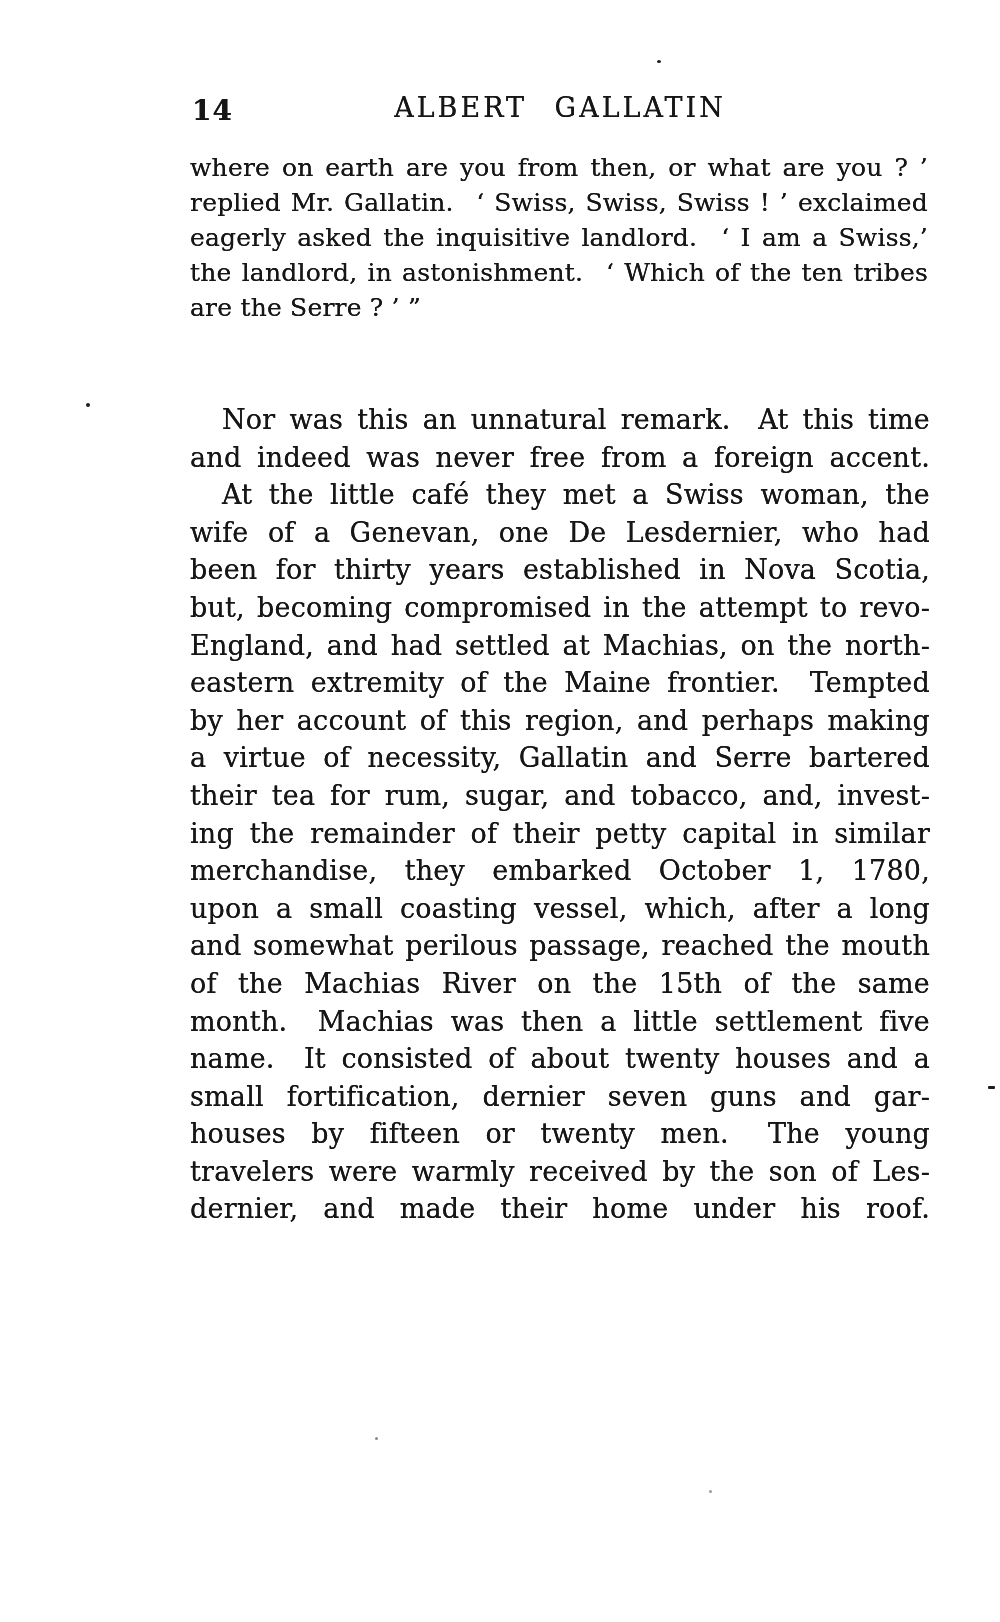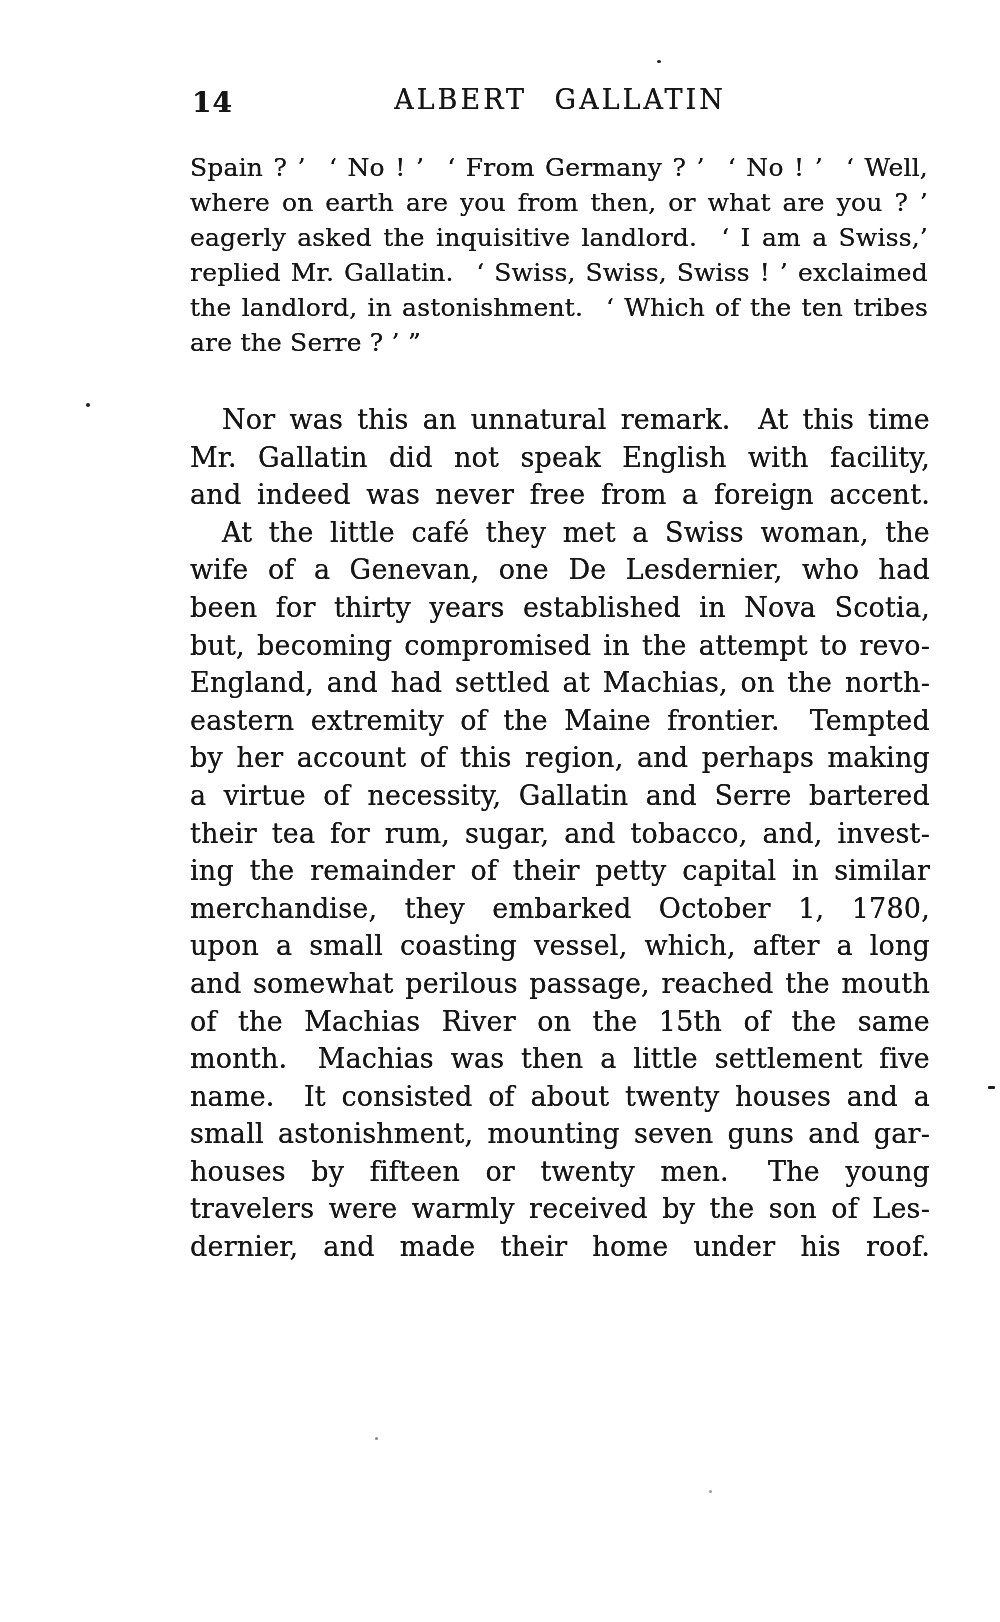--- a/index.html
+++ b/index.html
@@ -6,21 +6,21 @@
   body {
     width: 1000px; height: 1622px;
     background: #ffffff;
     position: relative;
     font-family: "DejaVu Serif", "Liberation Serif", serif;
     color: #161616;
     overflow: hidden;
   }
   .ink { text-shadow: 0 0 0.6px #222; }
 
-  .page-header { position: absolute; top: 84px; left: 190px; width: 740px; height: 30px; }
+  .page-header { position: absolute; top: 92px; left: 190px; width: 740px; height: 30px; }
   .page-number {
     position: absolute; left: 2px; top: 2px;
     font-size: 28px; font-weight: bold; letter-spacing: 1px;
   }
   .header-title {
     position: absolute; left: 0; top: 0; width: 100%;
     text-align: center;
     font-size: 27px; letter-spacing: 3px; word-spacing: 16px;
   }
 
@@ -45,52 +45,50 @@
 </style>
 </head>
 <body>
 
 <div class="page-header ink">
   <div class="page-number">14</div>
   <div class="header-title">ALBERT GALLATIN</div>
 </div>
 
 <div class="quote-block ink">
-    <div class="jline">Spain ? ’  ‘ No ! ’  ‘ From Germany ? ’  ‘ No ! ’  ‘ Well,</div>
     <div class="jline">where on earth are you from then, or what are you ? ’</div>
+    <div class="jline">replied Mr. Gallatin.  ‘ Swiss, Swiss, Swiss ! ’ exclaimed</div>
     <div class="jline">eagerly asked the inquisitive landlord.  ‘ I am a Swiss,’</div>
-    <div class="jline">replied Mr. Gallatin.  ‘ Swiss, Swiss, Swiss ! ’ exclaimed</div>
     <div class="jline">the landlord, in astonishment.  ‘ Which of the ten tribes</div>
     <div class="jline">are the Serre ? ’ ”</div>
   </div>
 
 <div class="body-block ink">
   <div>
       <div class="jline indent">Nor was this an unnatural remark.  At this time</div>
-      <div class="jline">Mr. Gallatin did not speak English with facility,</div>
       <div class="jline">and indeed was never free from a foreign accent.</div>
     </div>
   <div>
       <div class="jline indent">At the little café they met a Swiss woman, the</div>
       <div class="jline">wife of a Genevan, one De Lesdernier, who had</div>
       <div class="jline">been for thirty years established in Nova Scotia,</div>
       <div class="jline">but, becoming compromised in the attempt to revo-</div>
       <div class="jline">England, and had settled at Machias, on the north-</div>
       <div class="jline">eastern extremity of the Maine frontier.  Tempted</div>
       <div class="jline">by her account of this region, and perhaps making</div>
       <div class="jline">a virtue of necessity, Gallatin and Serre bartered</div>
       <div class="jline">their tea for rum, sugar, and tobacco, and, invest-</div>
       <div class="jline">ing the remainder of their petty capital in similar</div>
       <div class="jline">merchandise, they embarked October 1, 1780,</div>
       <div class="jline">upon a small coasting vessel, which, after a long</div>
       <div class="jline">and somewhat perilous passage, reached the mouth</div>
       <div class="jline">of the Machias River on the 15th of the same</div>
       <div class="jline">month.  Machias was then a little settlement five</div>
       <div class="jline">name.  It consisted of about twenty houses and a</div>
-      <div class="jline">small astonishment, mounting seven guns and gar-</div>
+      <div class="jline">small fortification, dernier seven guns and gar-</div>
       <div class="jline">houses by fifteen or twenty men.  The young</div>
       <div class="jline">travelers were warmly received by the son of Les-</div>
       <div class="jline">dernier, and made their home under his roof.</div>
     </div>
 </div>
 
 <div class="speck s-title"></div>
 <div class="speck s-left"></div>
 <div class="speck s-right"></div>
 <div class="speck s-bot1"></div>

